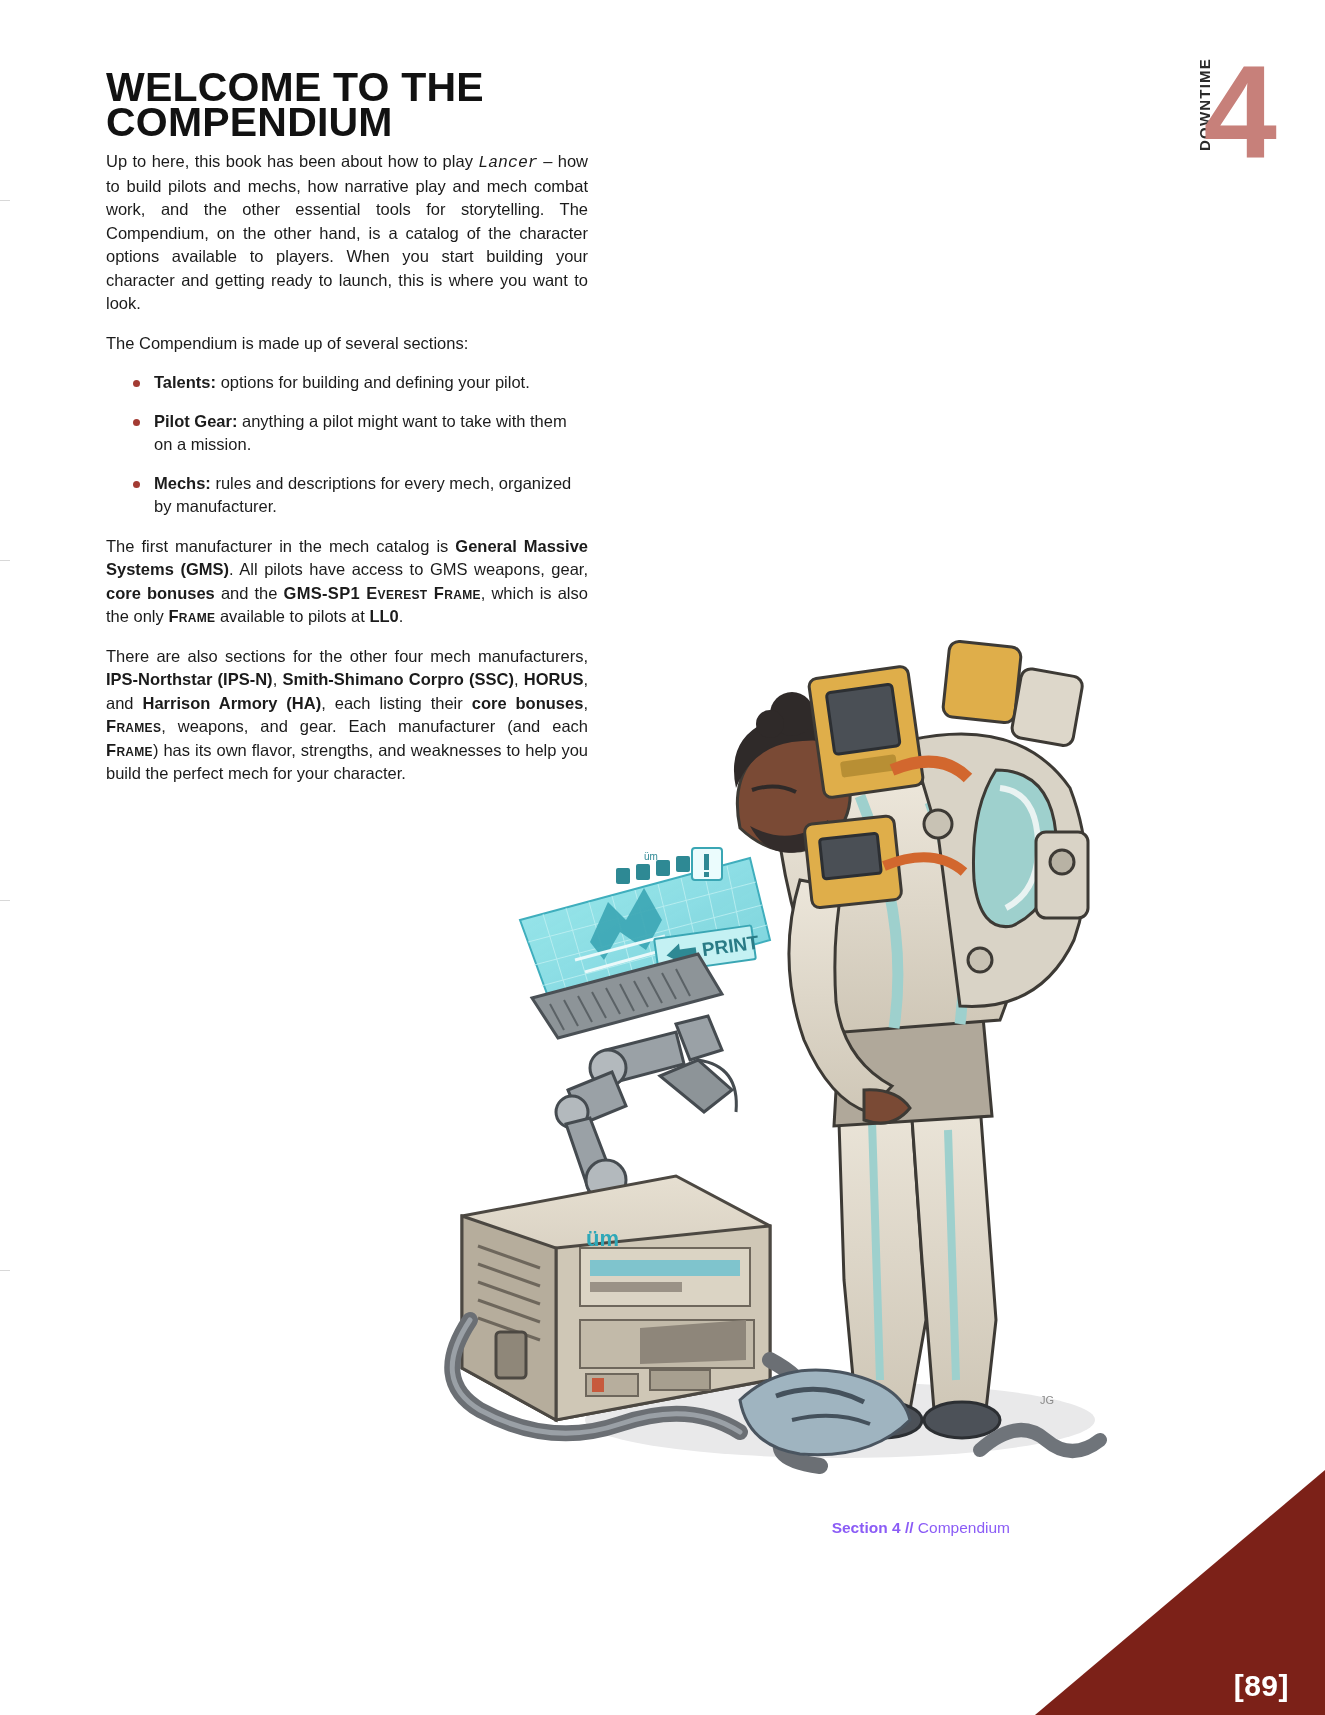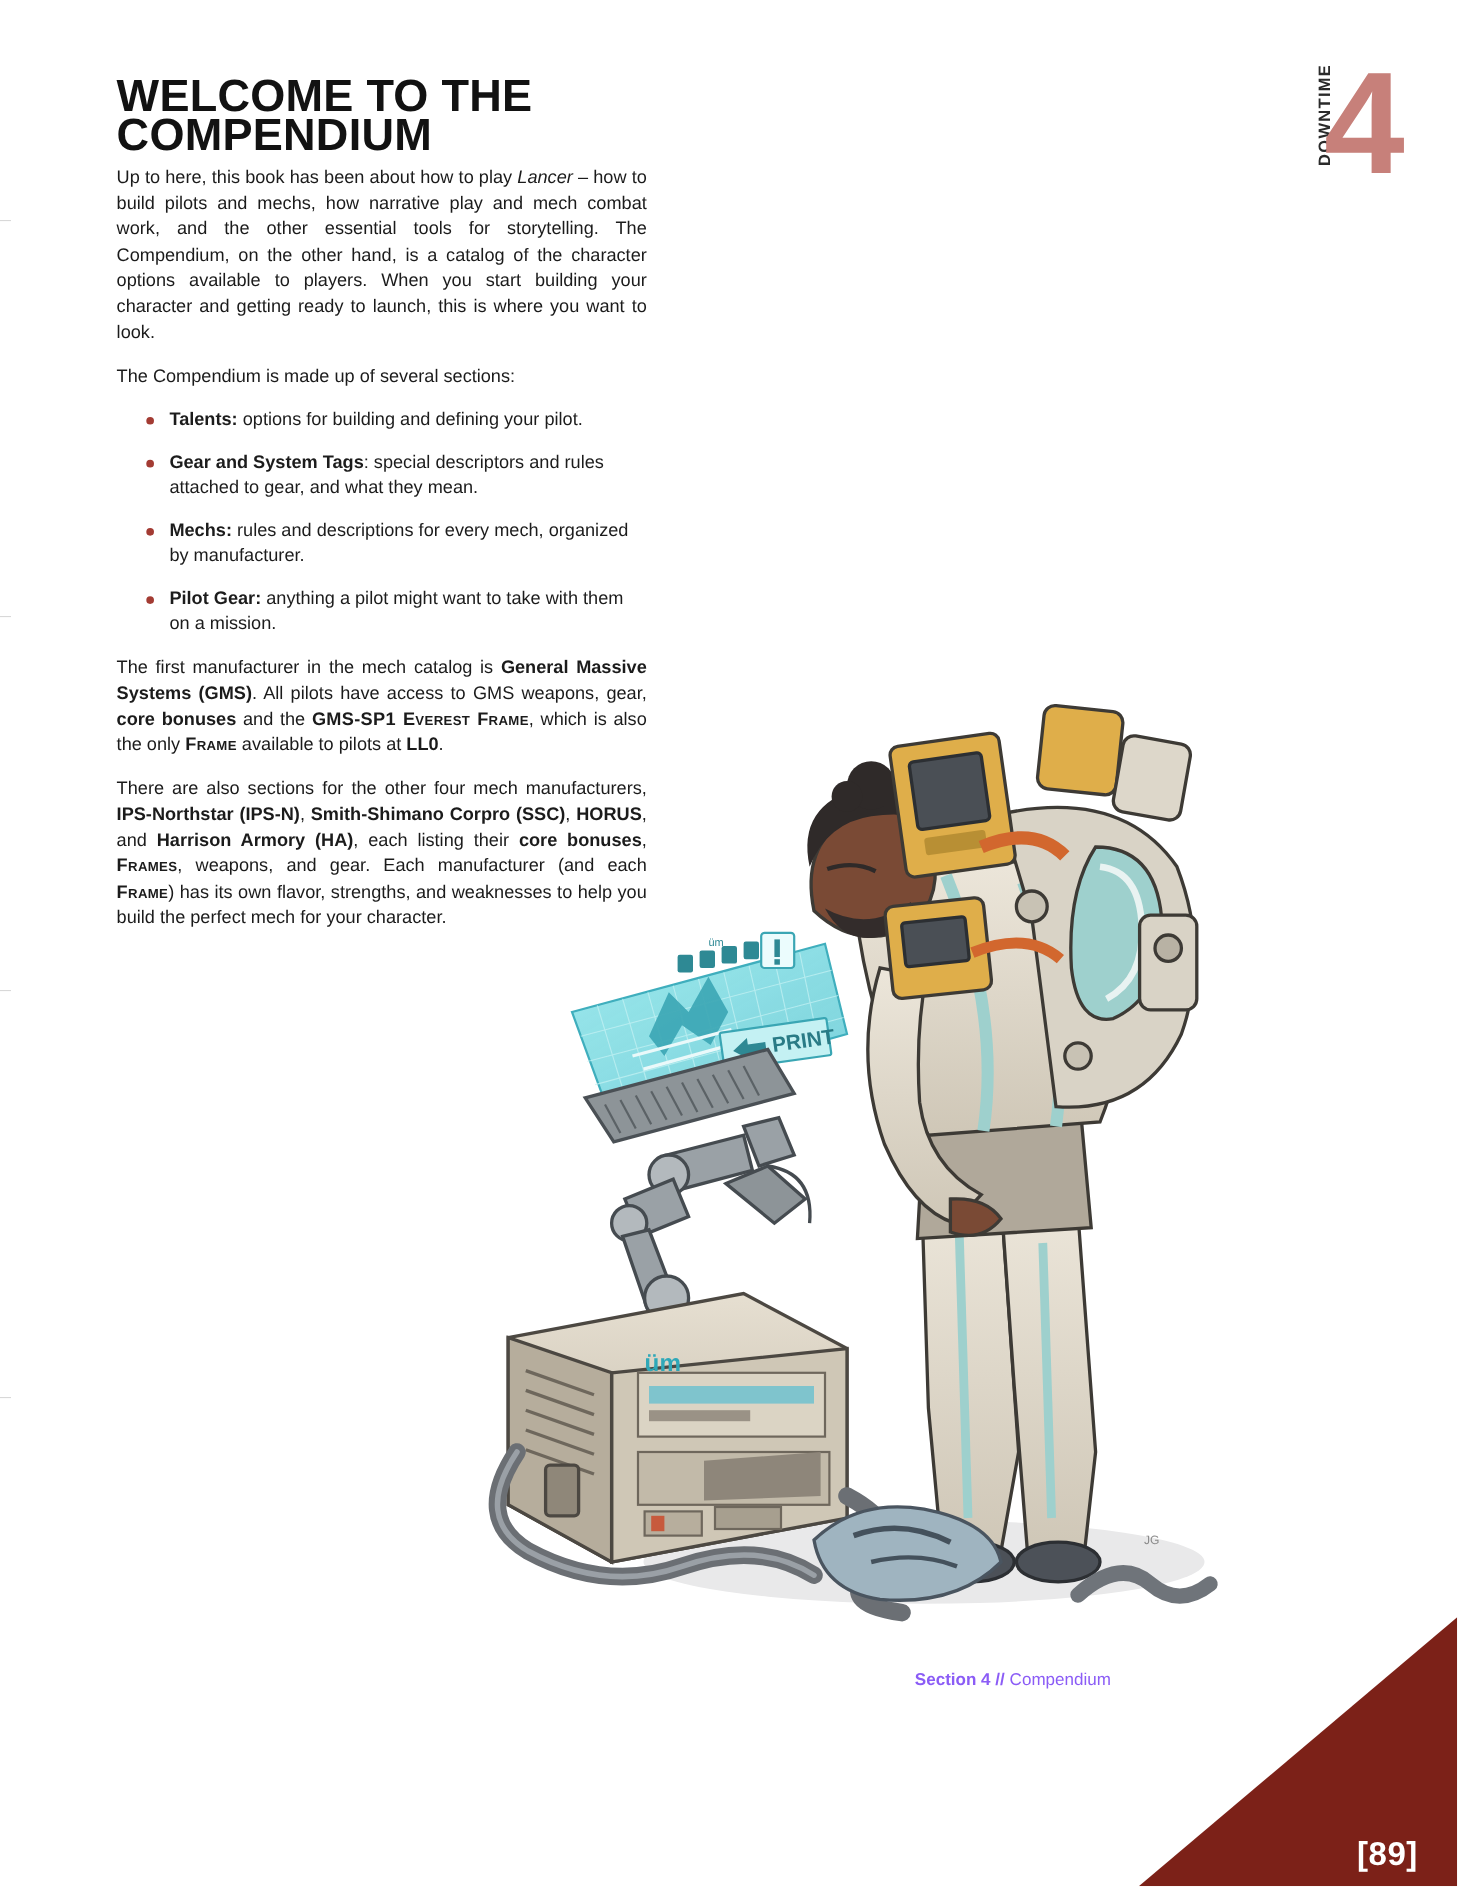--- a/index.html
+++ b/index.html
@@ -66,21 +66,21 @@
     color: #121212;
   }
   p.body {
     font-size: 16.5px;
     line-height: 23.5px;
     margin: 0 0 16px 0;
     text-align: justify;
     color: #1b1b1b;
   }
   p.body:last-child { margin-bottom: 0; }
-  .it { font-style: italic; }
+  .it { font-style: italic; font-family: Liberation Mono, monospace; }
   .b { font-weight: 700; }
   .sc {
     font-variant: small-caps;
     font-weight: 700;
     letter-spacing: 0.3px;
   }
 
   ul.bullets {
     list-style: none;
     margin: 0 0 16px 0;
@@ -173,23 +173,22 @@
   <div class="col">
 
     <h1 class="title">WELCOME TO THE COMPENDIUM</h1>
 
     <p class="body"><span>Up to here, this book has been about how to play </span><span class="it">Lancer</span><span> – how to build pilots and mechs, how narrative play and mech combat work, and the other essential tools for storytelling. The Compendium, on the other hand, is a catalog of the character options available to players. When you start building your character and getting ready to launch, this is where you want to look.</span></p>
 
     <p class="body">The Compendium is made up of several sections:</p>
 
     <ul class="bullets">
       <li><span class="b">Talents:</span><span> options for building and defining your pilot.</span></li>
-      <li><span class="b">Gear and System Tags</span><span>: special descriptors and rules attached to gear, and what they mean.</span></li>
+      <li><span class="b">Pilot Gear:</span><span> anything a pilot might want to take with them on a mission.</span></li>
       <li><span class="b">Mechs:</span><span> rules and descriptions for every mech, organized by manufacturer.</span></li>
-      <li><span class="b">Pilot Gear:</span><span> anything a pilot might want to take with them on a mission.</span></li>
     </ul>
 
     <p class="body"><span>The first manufacturer in the mech catalog is </span><span class="b">General Massive Systems (GMS)</span><span>. All pilots have access to GMS weapons, gear, </span><span class="b">core bonuses</span><span> and the </span><span class="sc">GMS-SP1 Everest Frame</span><span>, which is also the only </span><span class="sc">Frame</span><span> available to pilots at </span><span class="b">LL0</span><span>.</span></p>
 
     <p class="body"><span>There are also sections for the other four mech manufacturers, </span><span class="b">IPS-Northstar (IPS-N)</span><span>, </span><span class="b">Smith-Shimano Corpro (SSC)</span><span>, </span><span class="b">HORUS</span><span>, and </span><span class="b">Harrison Armory (HA)</span><span>, each listing their </span><span class="b">core bonuses</span><span>, </span><span class="sc">Frames</span><span>, weapons, and gear. Each manufacturer (and each </span><span class="sc">Frame</span><span>) has its own flavor, strengths, and weaknesses to help you build the perfect mech for your character.</span></p>
 
   </div>
 
   <div class="art">
     <svg width="680" height="870" viewBox="0 0 680 870" xmlns="http://www.w3.org/2000/svg">

